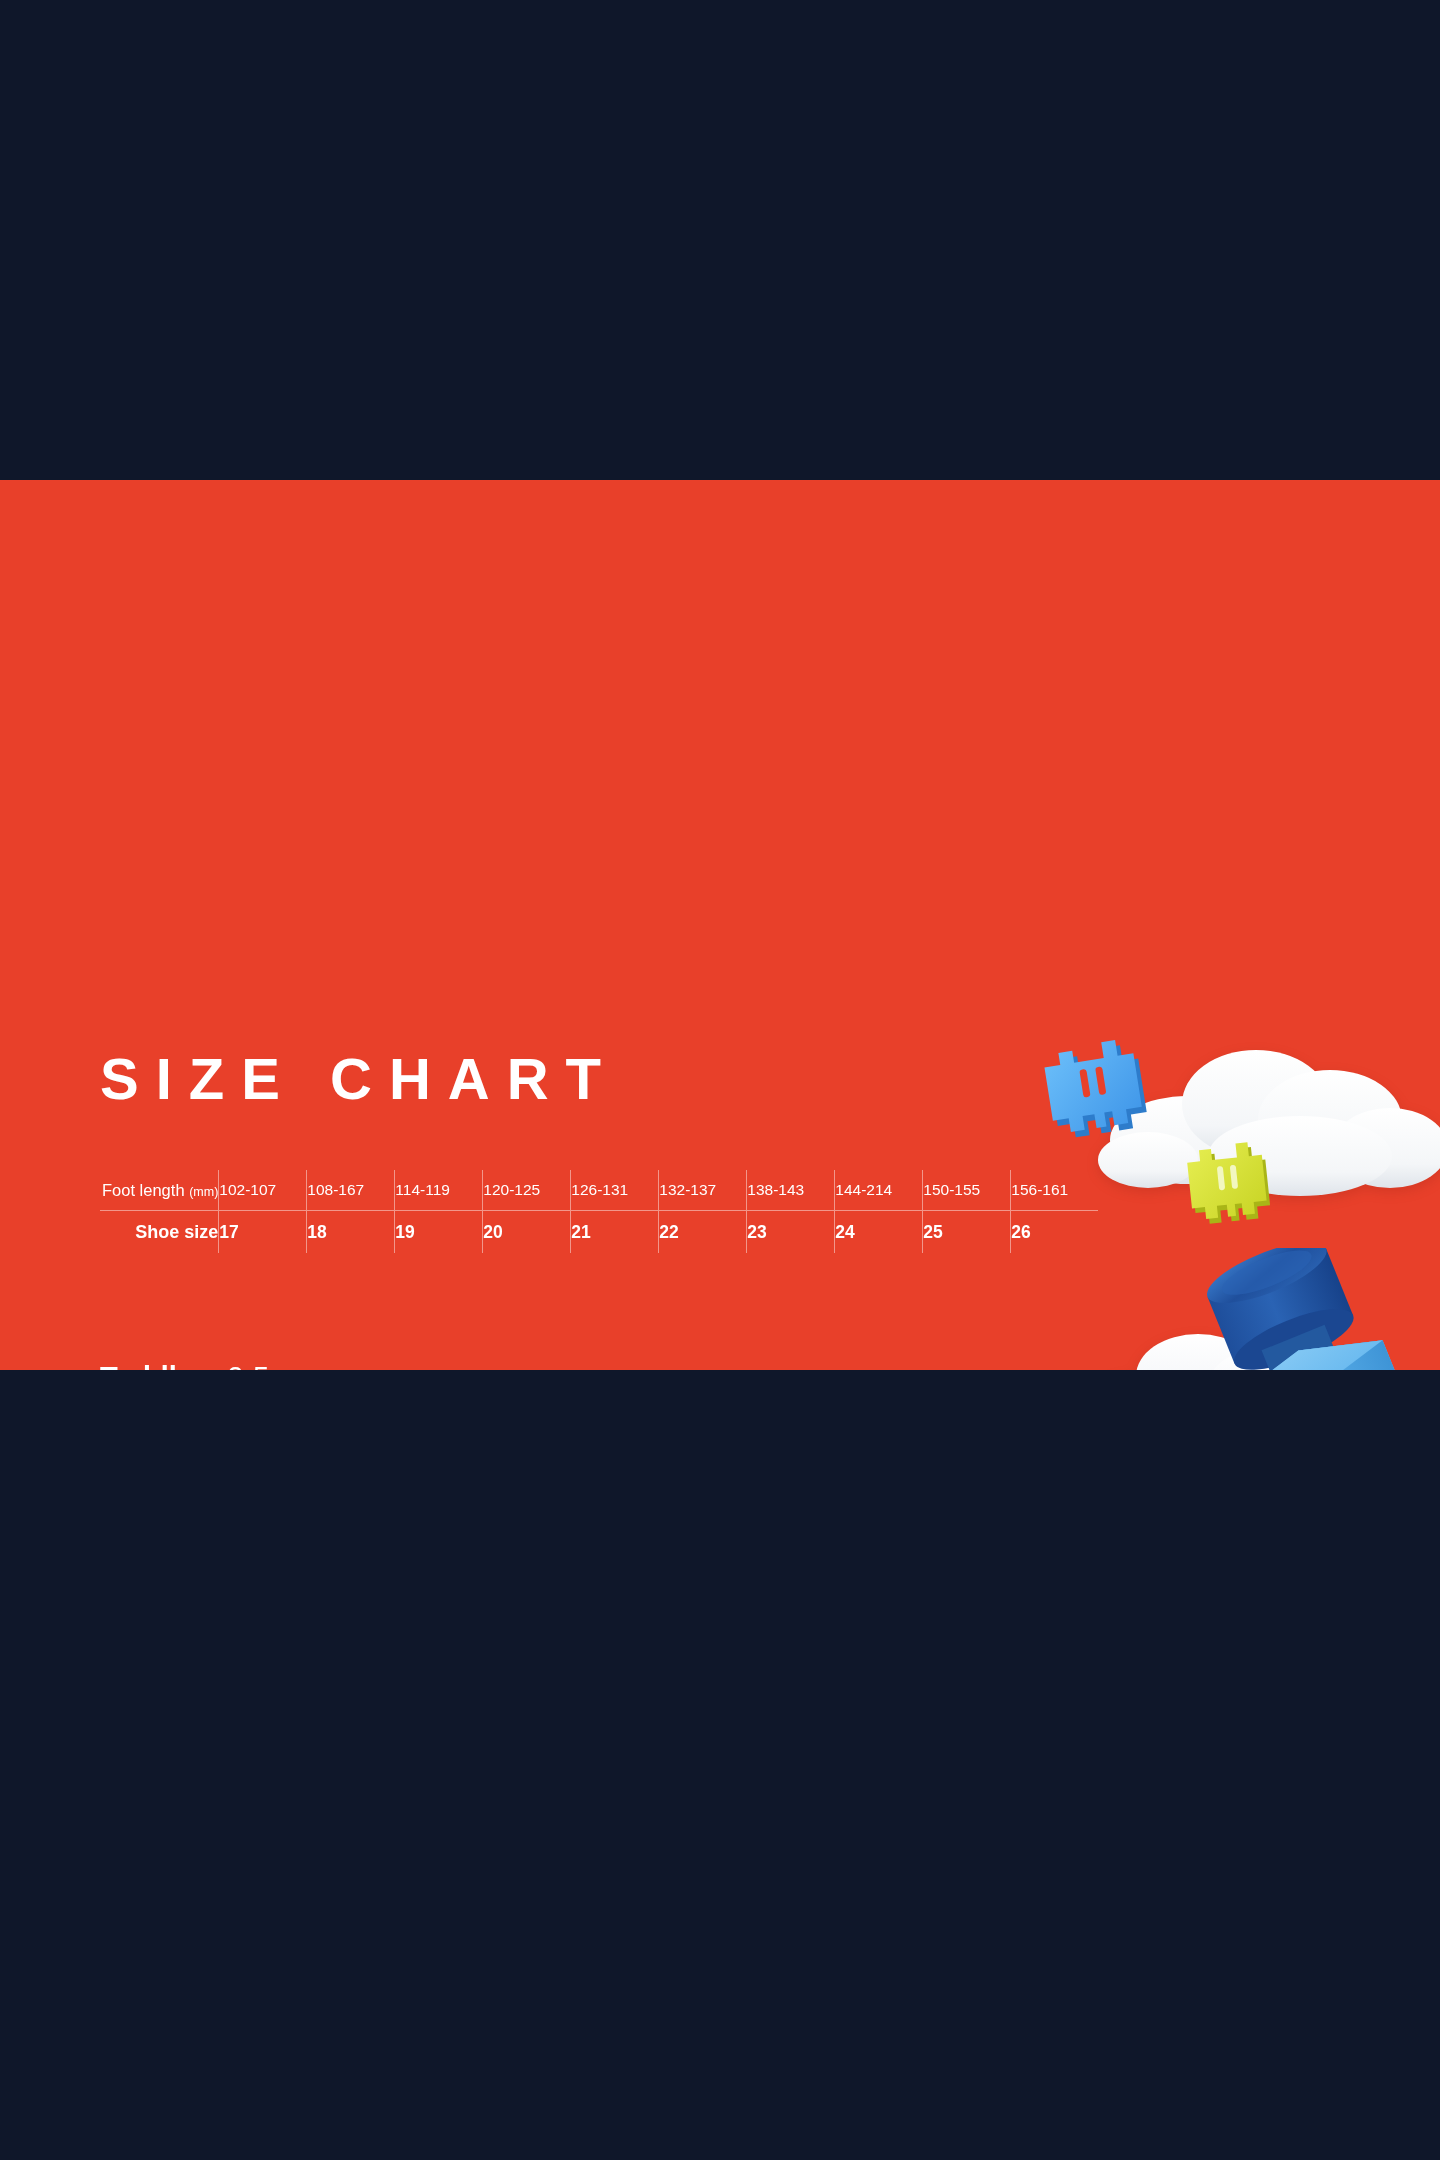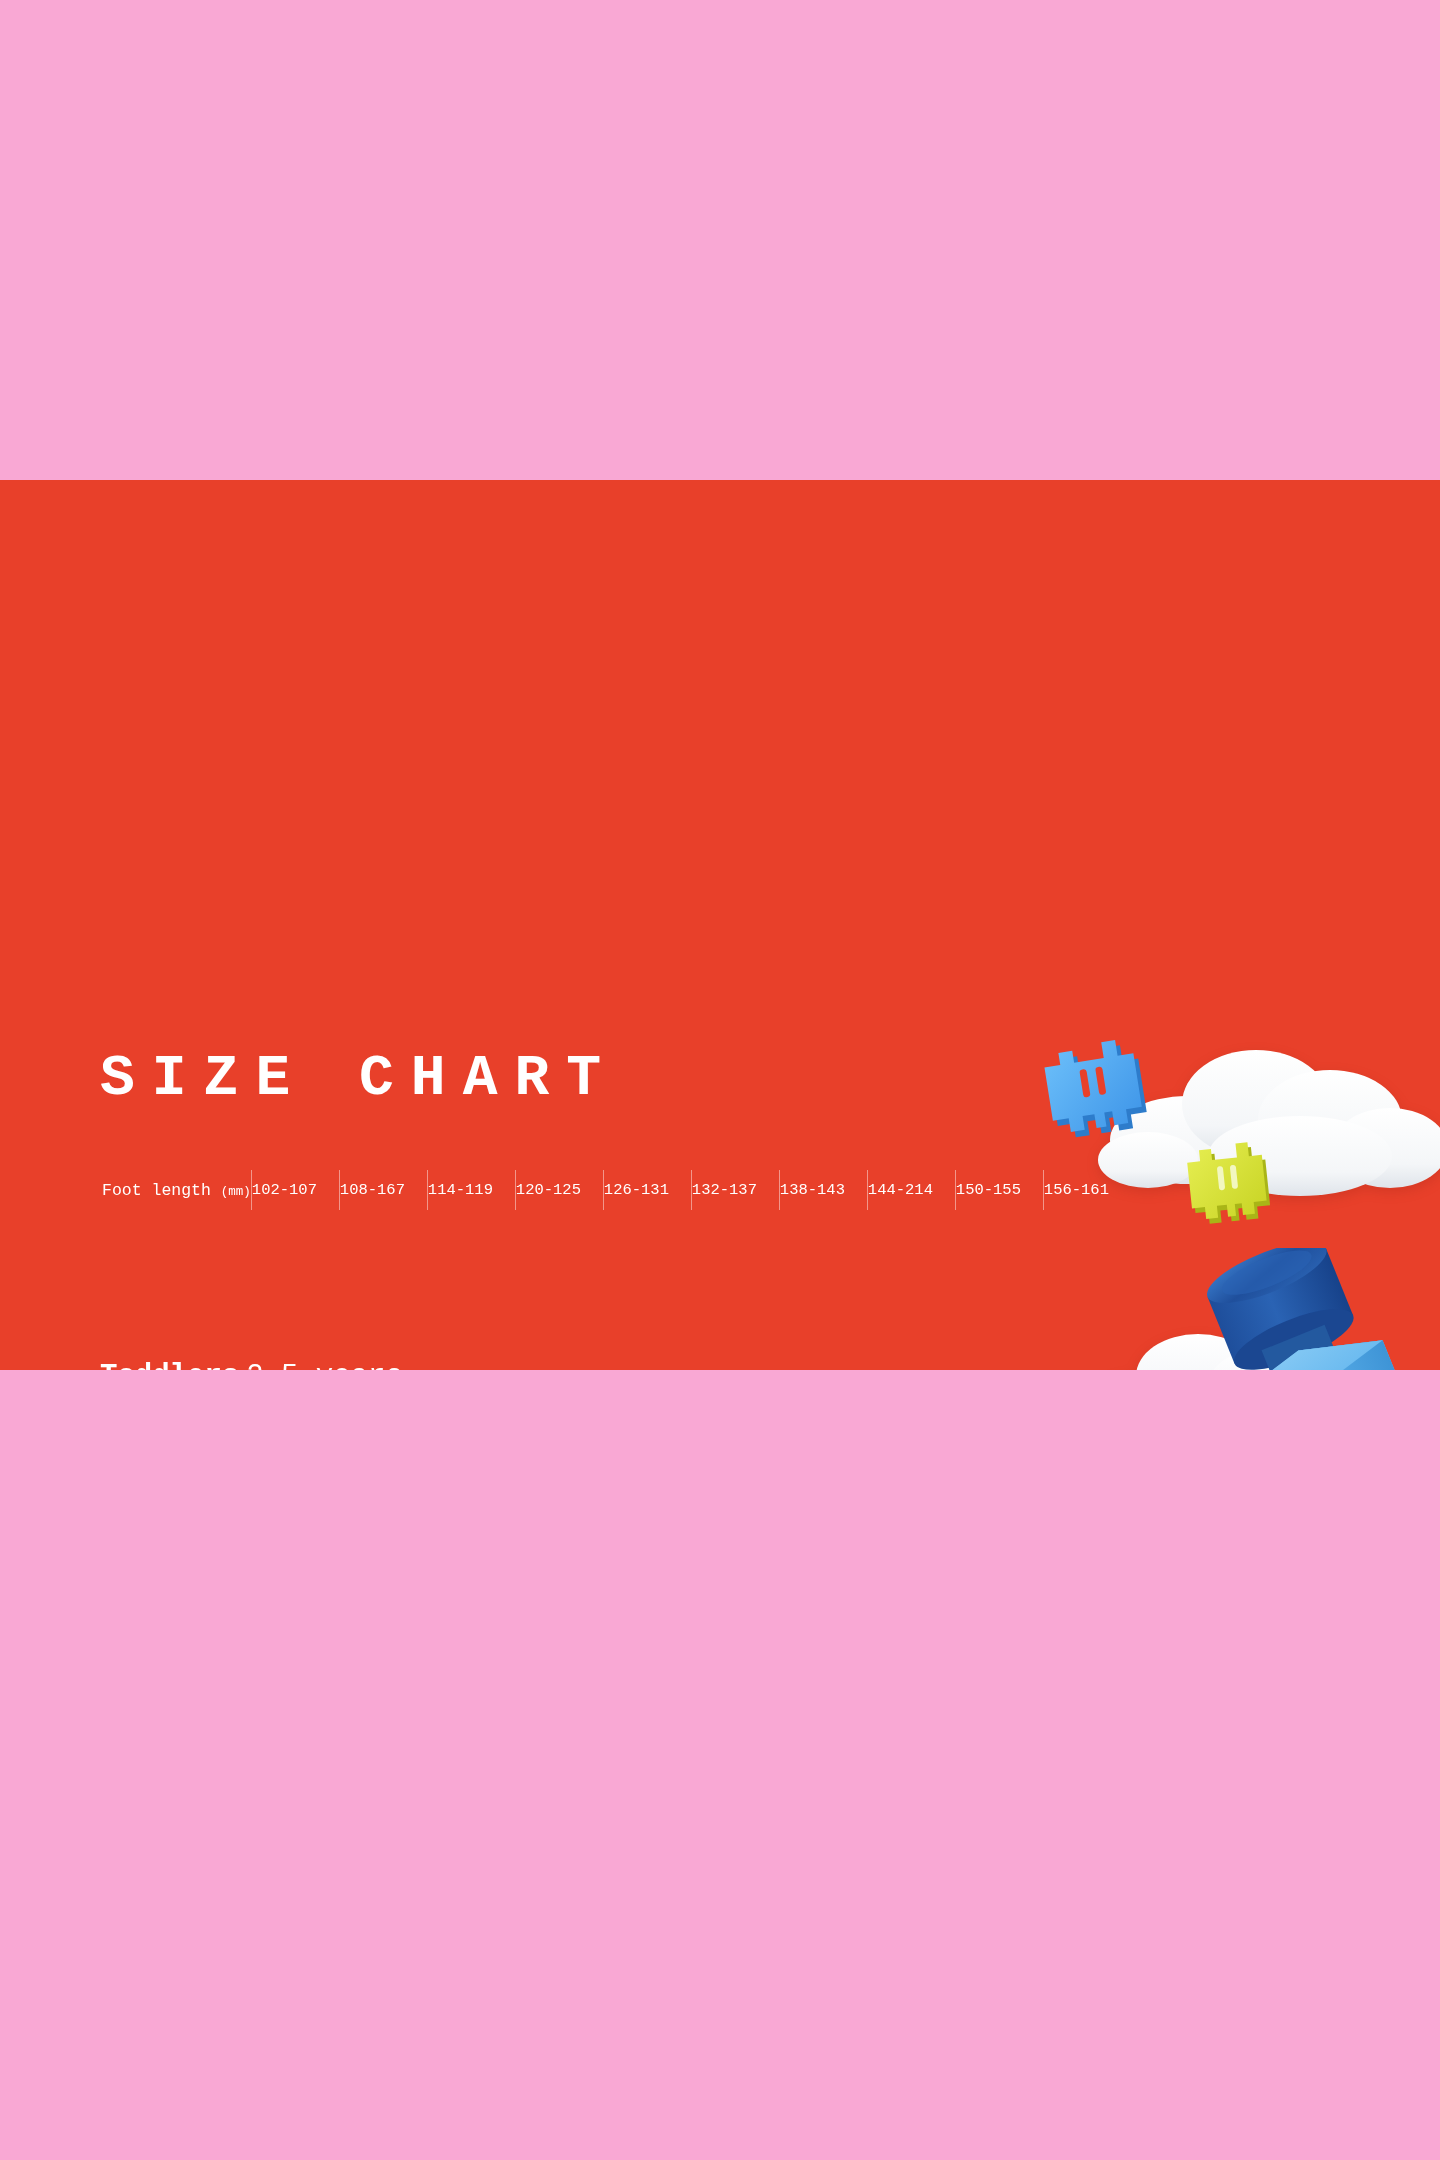--- a/index.html
+++ b/index.html
@@ -13,22 +13,21 @@
     font-family: "Liberation Sans", sans-serif;
     position: relative;
     overflow: hidden;
   }
 
   #page {
     position: absolute;
     left: 0; top: 0;
     width: 1440px;
     height: 2160px;
-    background: #f9a8d4;
-    font-family: Liberation Mono, monospace;
+    background: #0f172a;
   }
 
   
   .panel {
     position: absolute;
     left: 0;
     top: 480px;
     width: 1440px;
     height: 890px;
     background: #E8402A;
@@ -274,20 +273,33 @@
             <td style="width:87px">108-167</td>
             <td style="width:87px">114-119</td>
             <td style="width:87px">120-125</td>
             <td style="width:87px">126-131</td>
             <td style="width:87px">132-137</td>
             <td style="width:87px">138-143</td>
             <td style="width:87px">144-214</td>
             <td style="width:87px">150-155</td>
             <td style="width:87px">156-161</td>
           </tr>
+          <tr class="row-size">
+            <td class="rowlabel">Shoe size</td>
+            <td>17</td>
+            <td>18</td>
+            <td>19</td>
+            <td>20</td>
+            <td>21</td>
+            <td>22</td>
+            <td>23</td>
+            <td>24</td>
+            <td>25</td>
+            <td>26</td>
+          </tr>
         </tbody>
       </table>
     </div>
 
     <div class="section section-toddlers">
       <div class="section-head">
         <span class="grp">Toddlers</span><span class="age">2-5 years</span>
       </div>
 
     </div>

